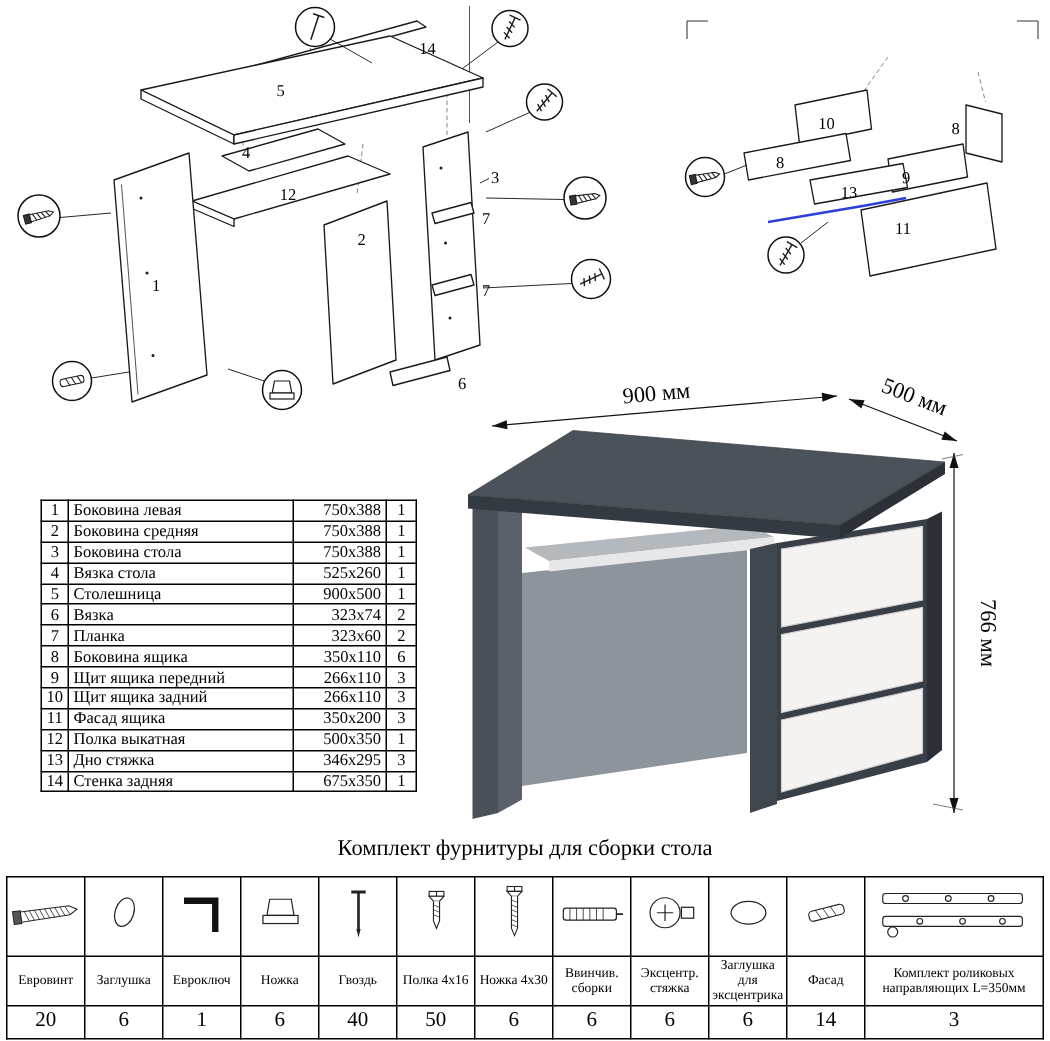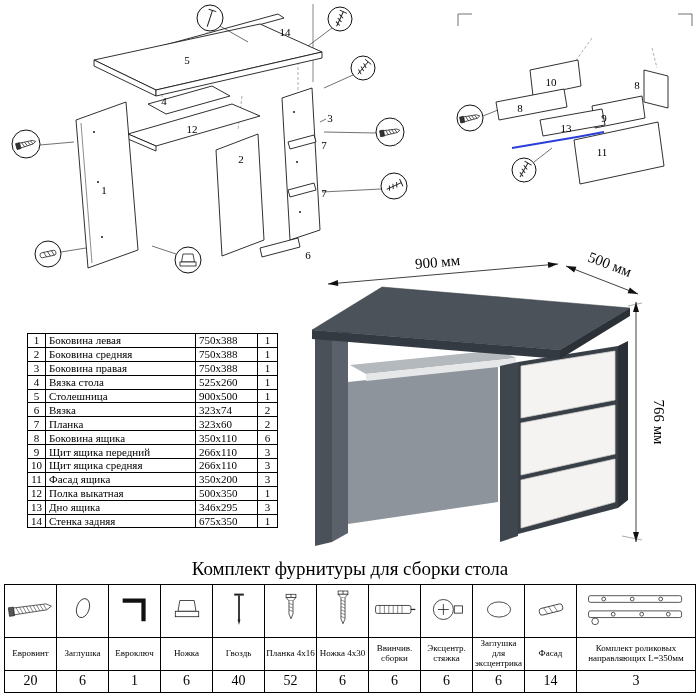--- a/index.html
+++ b/index.html
@@ -7,26 +7,26 @@
               font-family:"Liberation Serif", serif; position:relative; }
   .abs { position:absolute; }
 
   
   .parts-table { border-collapse:collapse; font-size:11px; table-layout:fixed;
                  left:27px; top:333px; background:#fff; }
   .parts-table td { border:1px solid #000; height:13.9px; line-height:12px;
                     padding:0 3px; white-space:nowrap; overflow:hidden; }
   .pt-num  { width:18px; text-align:center; }
   .pt-name { width:150px; text-align:left;font-family:Liberation Serif, serif; }
-  .pt-size { width:62px; text-align:left; }
+  .pt-size { width:62px; text-align:right; }
   .pt-qty  { width:20px; text-align:center; }
 
   
   .hw-title { left:0; top:558px; width:700px; text-align:center;
-              font-size:19px; color:#000; }
+              font-size:15px; color:#000; }
   .hw-table { border-collapse:collapse; table-layout:fixed;
               left:4px; top:584px; width:692px; background:#fff; }
   .hw-table td { border:1px solid #000; text-align:center; vertical-align:middle; }
   .hw-icon-cell { height:53px; }
   .hw-name-cell { height:30px; font-size:9px; line-height:1.1; padding:1px;
                   word-wrap:break-word; }
   .hw-qty-cell  { height:22px; font-size:14px; }
 
   svg text { font-family:"Liberation Serif", serif; fill:#000; }
 </style>
@@ -259,21 +259,21 @@
 
   <tr>
     <td class="pt-num">2</td>
     <td class="pt-name">Боковина средняя</td>
     <td class="pt-size">750x388</td>
     <td class="pt-qty">1</td>
   </tr>
 
   <tr>
     <td class="pt-num">3</td>
-    <td class="pt-name">Боковина правая</td>
+    <td class="pt-name">Боковина стола</td>
     <td class="pt-size">750x388</td>
     <td class="pt-qty">1</td>
   </tr>
 
   <tr>
     <td class="pt-num">4</td>
     <td class="pt-name">Вязка стола</td>
     <td class="pt-size">525x260</td>
     <td class="pt-qty">1</td>
   </tr>
@@ -308,42 +308,42 @@
 
   <tr>
     <td class="pt-num">9</td>
     <td class="pt-name">Щит ящика передний</td>
     <td class="pt-size">266x110</td>
     <td class="pt-qty">3</td>
   </tr>
 
   <tr>
     <td class="pt-num">10</td>
-    <td class="pt-name">Щит ящика средняя</td>
+    <td class="pt-name">Щит ящика задний</td>
     <td class="pt-size">266x110</td>
     <td class="pt-qty">3</td>
   </tr>
 
   <tr>
     <td class="pt-num">11</td>
     <td class="pt-name">Фасад ящика</td>
     <td class="pt-size">350x200</td>
     <td class="pt-qty">3</td>
   </tr>
 
   <tr>
     <td class="pt-num">12</td>
     <td class="pt-name">Полка выкатная</td>
     <td class="pt-size">500x350</td>
     <td class="pt-qty">1</td>
   </tr>
 
   <tr>
     <td class="pt-num">13</td>
-    <td class="pt-name">Дно ящика</td>
+    <td class="pt-name">Дно стяжка</td>
     <td class="pt-size">346x295</td>
     <td class="pt-qty">3</td>
   </tr>
 
   <tr>
     <td class="pt-num">14</td>
     <td class="pt-name">Стенка задняя</td>
     <td class="pt-size">675x350</td>
     <td class="pt-qty">1</td>
   </tr>
@@ -455,35 +455,35 @@
               <circle cx="11" cy="33" r="3.5"></circle>
             </g>
           </svg></td>
       </tr>
     <tr>
         <td class="hw-name-cell">Евровинт</td>
         <td class="hw-name-cell">Заглушка</td>
         <td class="hw-name-cell">Евроключ</td>
         <td class="hw-name-cell">Ножка</td>
         <td class="hw-name-cell">Гвоздь</td>
-        <td class="hw-name-cell">Планка 4х16</td>
+        <td class="hw-name-cell">Полка 4х16</td>
         <td class="hw-name-cell">Ножка 4х30</td>
         <td class="hw-name-cell">Ввинчив. сборки</td>
         <td class="hw-name-cell">Эксцентр. стяжка</td>
         <td class="hw-name-cell">Заглушка для эксцентрика</td>
         <td class="hw-name-cell">Фасад</td>
         <td class="hw-name-cell">Комплект роликовых направляющих L=350мм</td>
       </tr>
     <tr>
         <td class="hw-qty-cell">20</td>
         <td class="hw-qty-cell">6</td>
         <td class="hw-qty-cell">1</td>
         <td class="hw-qty-cell">6</td>
         <td class="hw-qty-cell">40</td>
-        <td class="hw-qty-cell">52</td>
+        <td class="hw-qty-cell">50</td>
         <td class="hw-qty-cell">6</td>
         <td class="hw-qty-cell">6</td>
         <td class="hw-qty-cell">6</td>
         <td class="hw-qty-cell">6</td>
         <td class="hw-qty-cell">14</td>
         <td class="hw-qty-cell">3</td>
       </tr>
   </tbody>
 </table>
 

